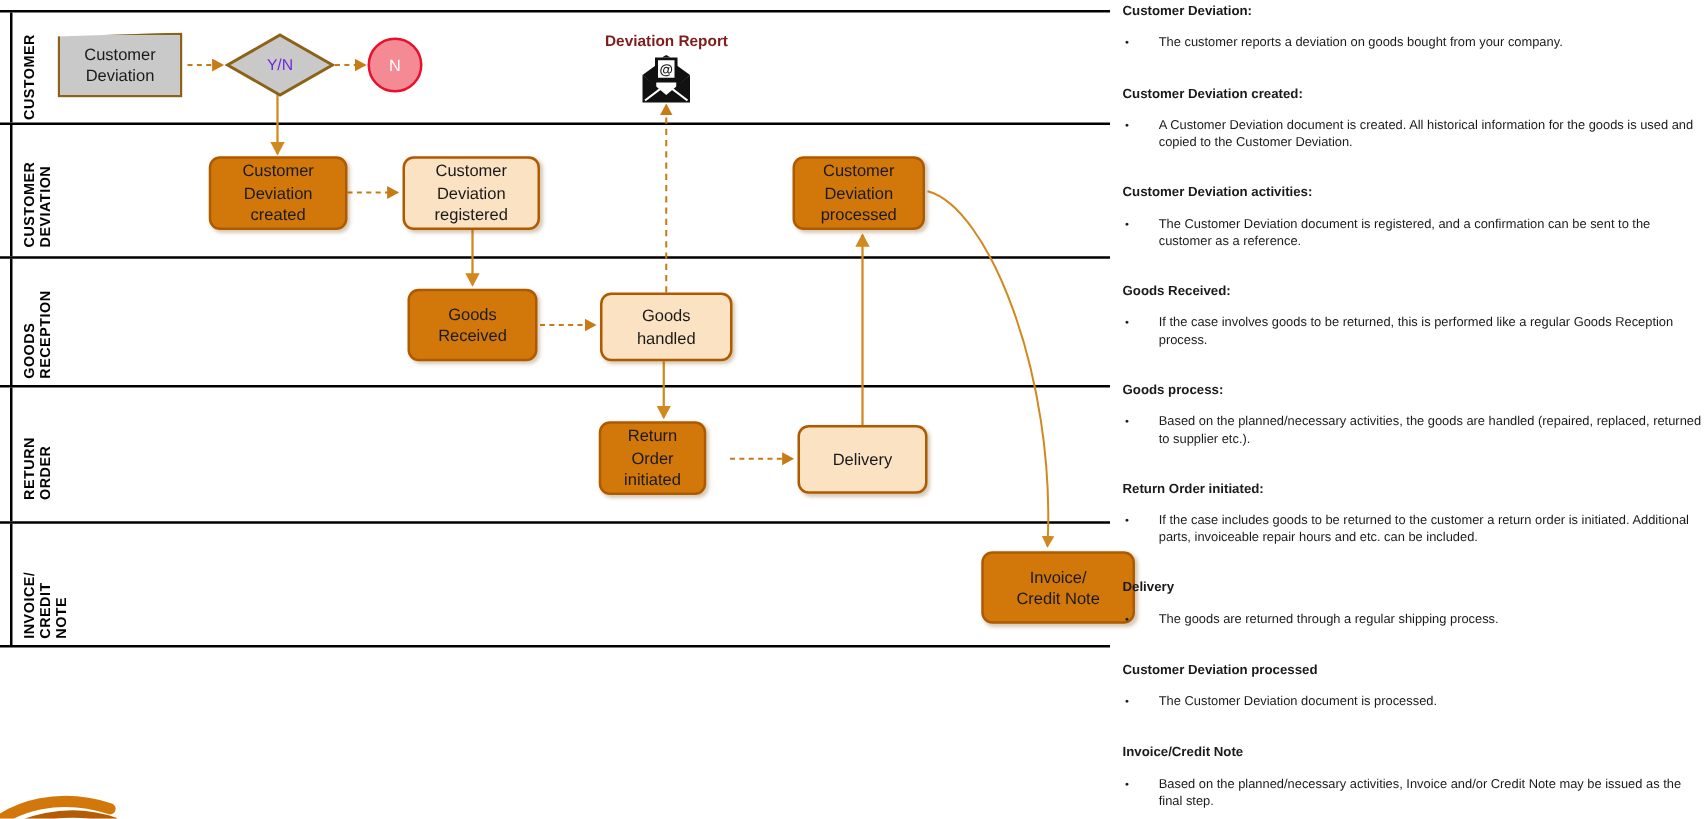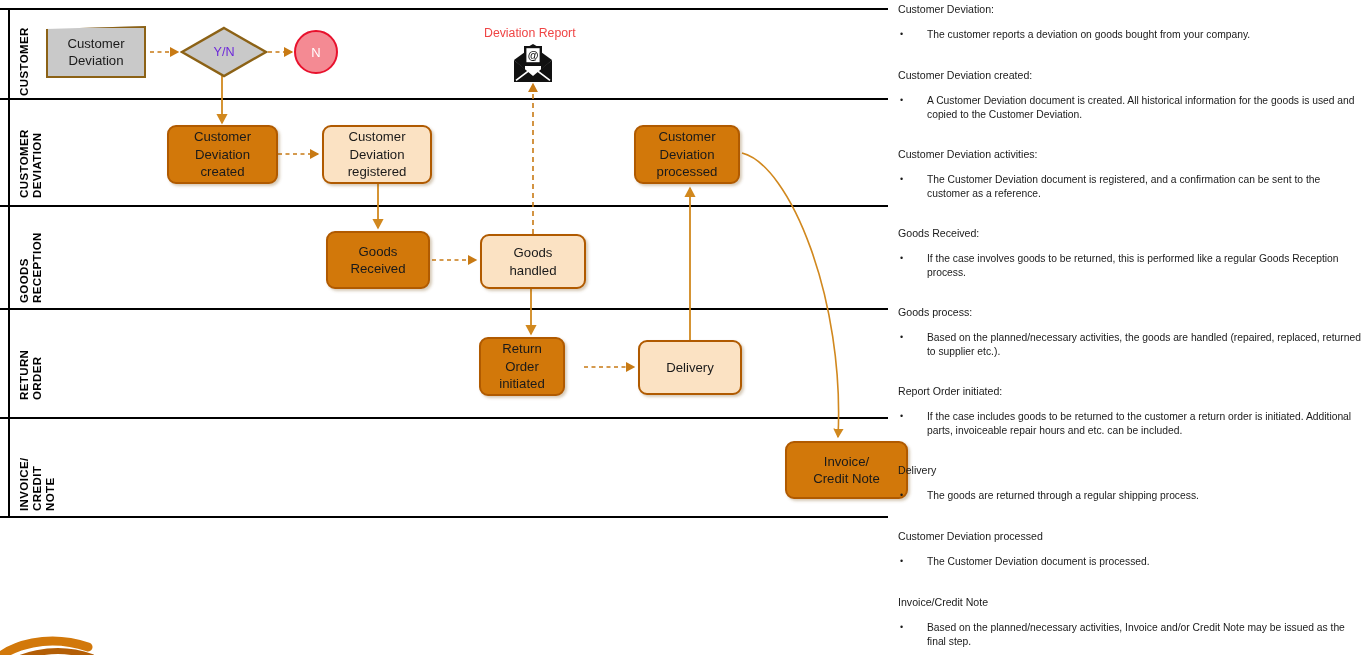--- a/index.html
+++ b/index.html
@@ -137,22 +137,22 @@
     left: 0; top: 0;
     width: 888px;
     height: 655px;
     pointer-events: none;
   }
 
   
   .report-caption {
     position: absolute;
     font-size: 12.3px;
-    font-weight: normal;
-    color: #ef4444;
+    font-weight: bold;
+    color: #7f1d1d;
     white-space: nowrap;
   }
   .report-icon {
     position: absolute;
   }
   .report-icon svg { display: block; }
 
   
   #logo-frag {
     position: absolute;
@@ -168,21 +168,21 @@
   #notes {
     position: absolute;
     left: 898px;
     top: 0;
     width: 463px;
     height: 655px;
   }
   .note-block { margin: 0; }
   .note-head {
     font-size: 10.6px;
-    font-weight: normal;
+    font-weight: bold;
     color: #1a1a1a;
     line-height: 13px;
     margin: 0;
   }
   .note-bullet-row {
     display: flex;
     margin-top: 12px;
   }
   .note-bullet {
     flex: 0 0 29px;
@@ -378,21 +378,21 @@
 
     <div class="note-block" style="position:absolute; left:0; top:306px; width:463px;">
       <div class="note-head">Goods process:</div>
       <div class="note-bullet-row">
         <div class="note-bullet">•</div>
         <div class="note-text">Based on the planned/necessary activities, the goods are handled (repaired, replaced, returned to supplier etc.).</div>
       </div>
     </div>
 
     <div class="note-block" style="position:absolute; left:0; top:385px; width:463px;">
-      <div class="note-head">Report Order initiated:</div>
+      <div class="note-head">Return Order initiated:</div>
       <div class="note-bullet-row">
         <div class="note-bullet">•</div>
         <div class="note-text">If the case includes goods to be returned to the customer a return order is initiated. Additional parts, invoiceable repair hours and etc. can be included.</div>
       </div>
     </div>
 
     <div class="note-block" style="position:absolute; left:0; top:464px; width:463px;">
       <div class="note-head">Delivery</div>
       <div class="note-bullet-row">
         <div class="note-bullet">•</div>

